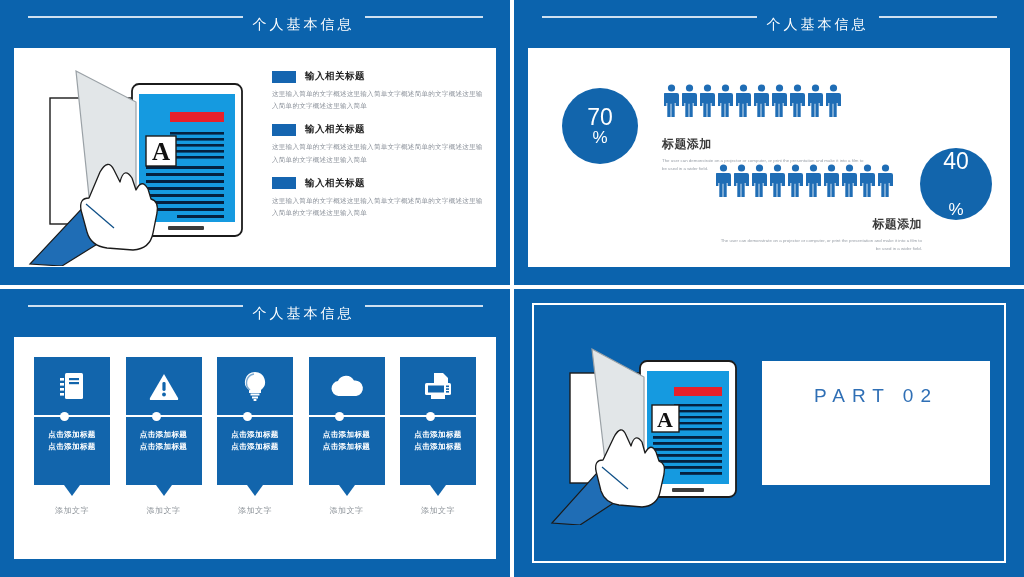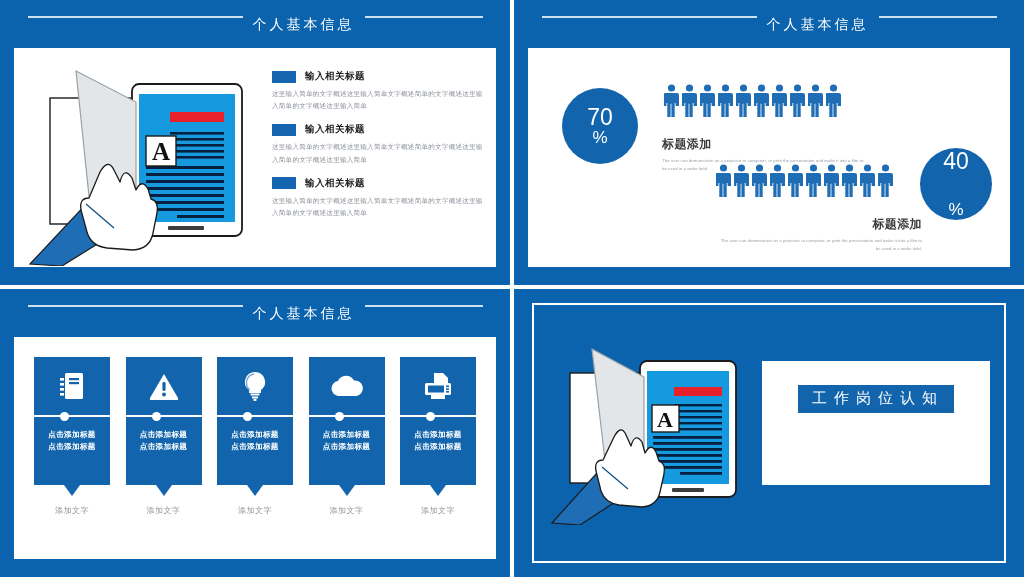--- a/index.html
+++ b/index.html
@@ -504,18 +504,18 @@
         <path d="M4 188 L56 130 L84 156 L32 190 Z" fill="#1f6db5" stroke="#1b1b1b" stroke-width="1.2"></path>
         <path d="M66 102 q7 -13 12 -2 l5 11 q4 -14 11 -4 l3 11 q6 -11 11 -1 l3 9
                  q7 2 5 13 l-4 18 q-3 14 -18 15 l-23 -2 q-14 -2 -18 -14 l-5 -20
                  q-2 -11 7 -11 z" fill="#ffffff" stroke="#1b1b1b" stroke-width="1.3" stroke-linejoin="round"></path>
         <path d="M54 132 L80 154" stroke="#0d4e86" stroke-width="1.2" fill="none"></path>
         <rect x="104" y="70" width="27" height="27" fill="#ffffff" stroke="#1b1b1b" stroke-width="1.4"></rect>
         <text x="117" y="92" font-size="22" font-weight="bold" text-anchor="middle" fill="#111" font-family="Liberation Serif, serif">A</text>
       </svg>
 
       <div class="s4-txt">
-        <div class="s4-sub">工作岗位认知</div>
+        <div class="s4-part">PART 02</div>
       </div>
     </div>
   </div>
 
 </div>
 
 </body></html>

